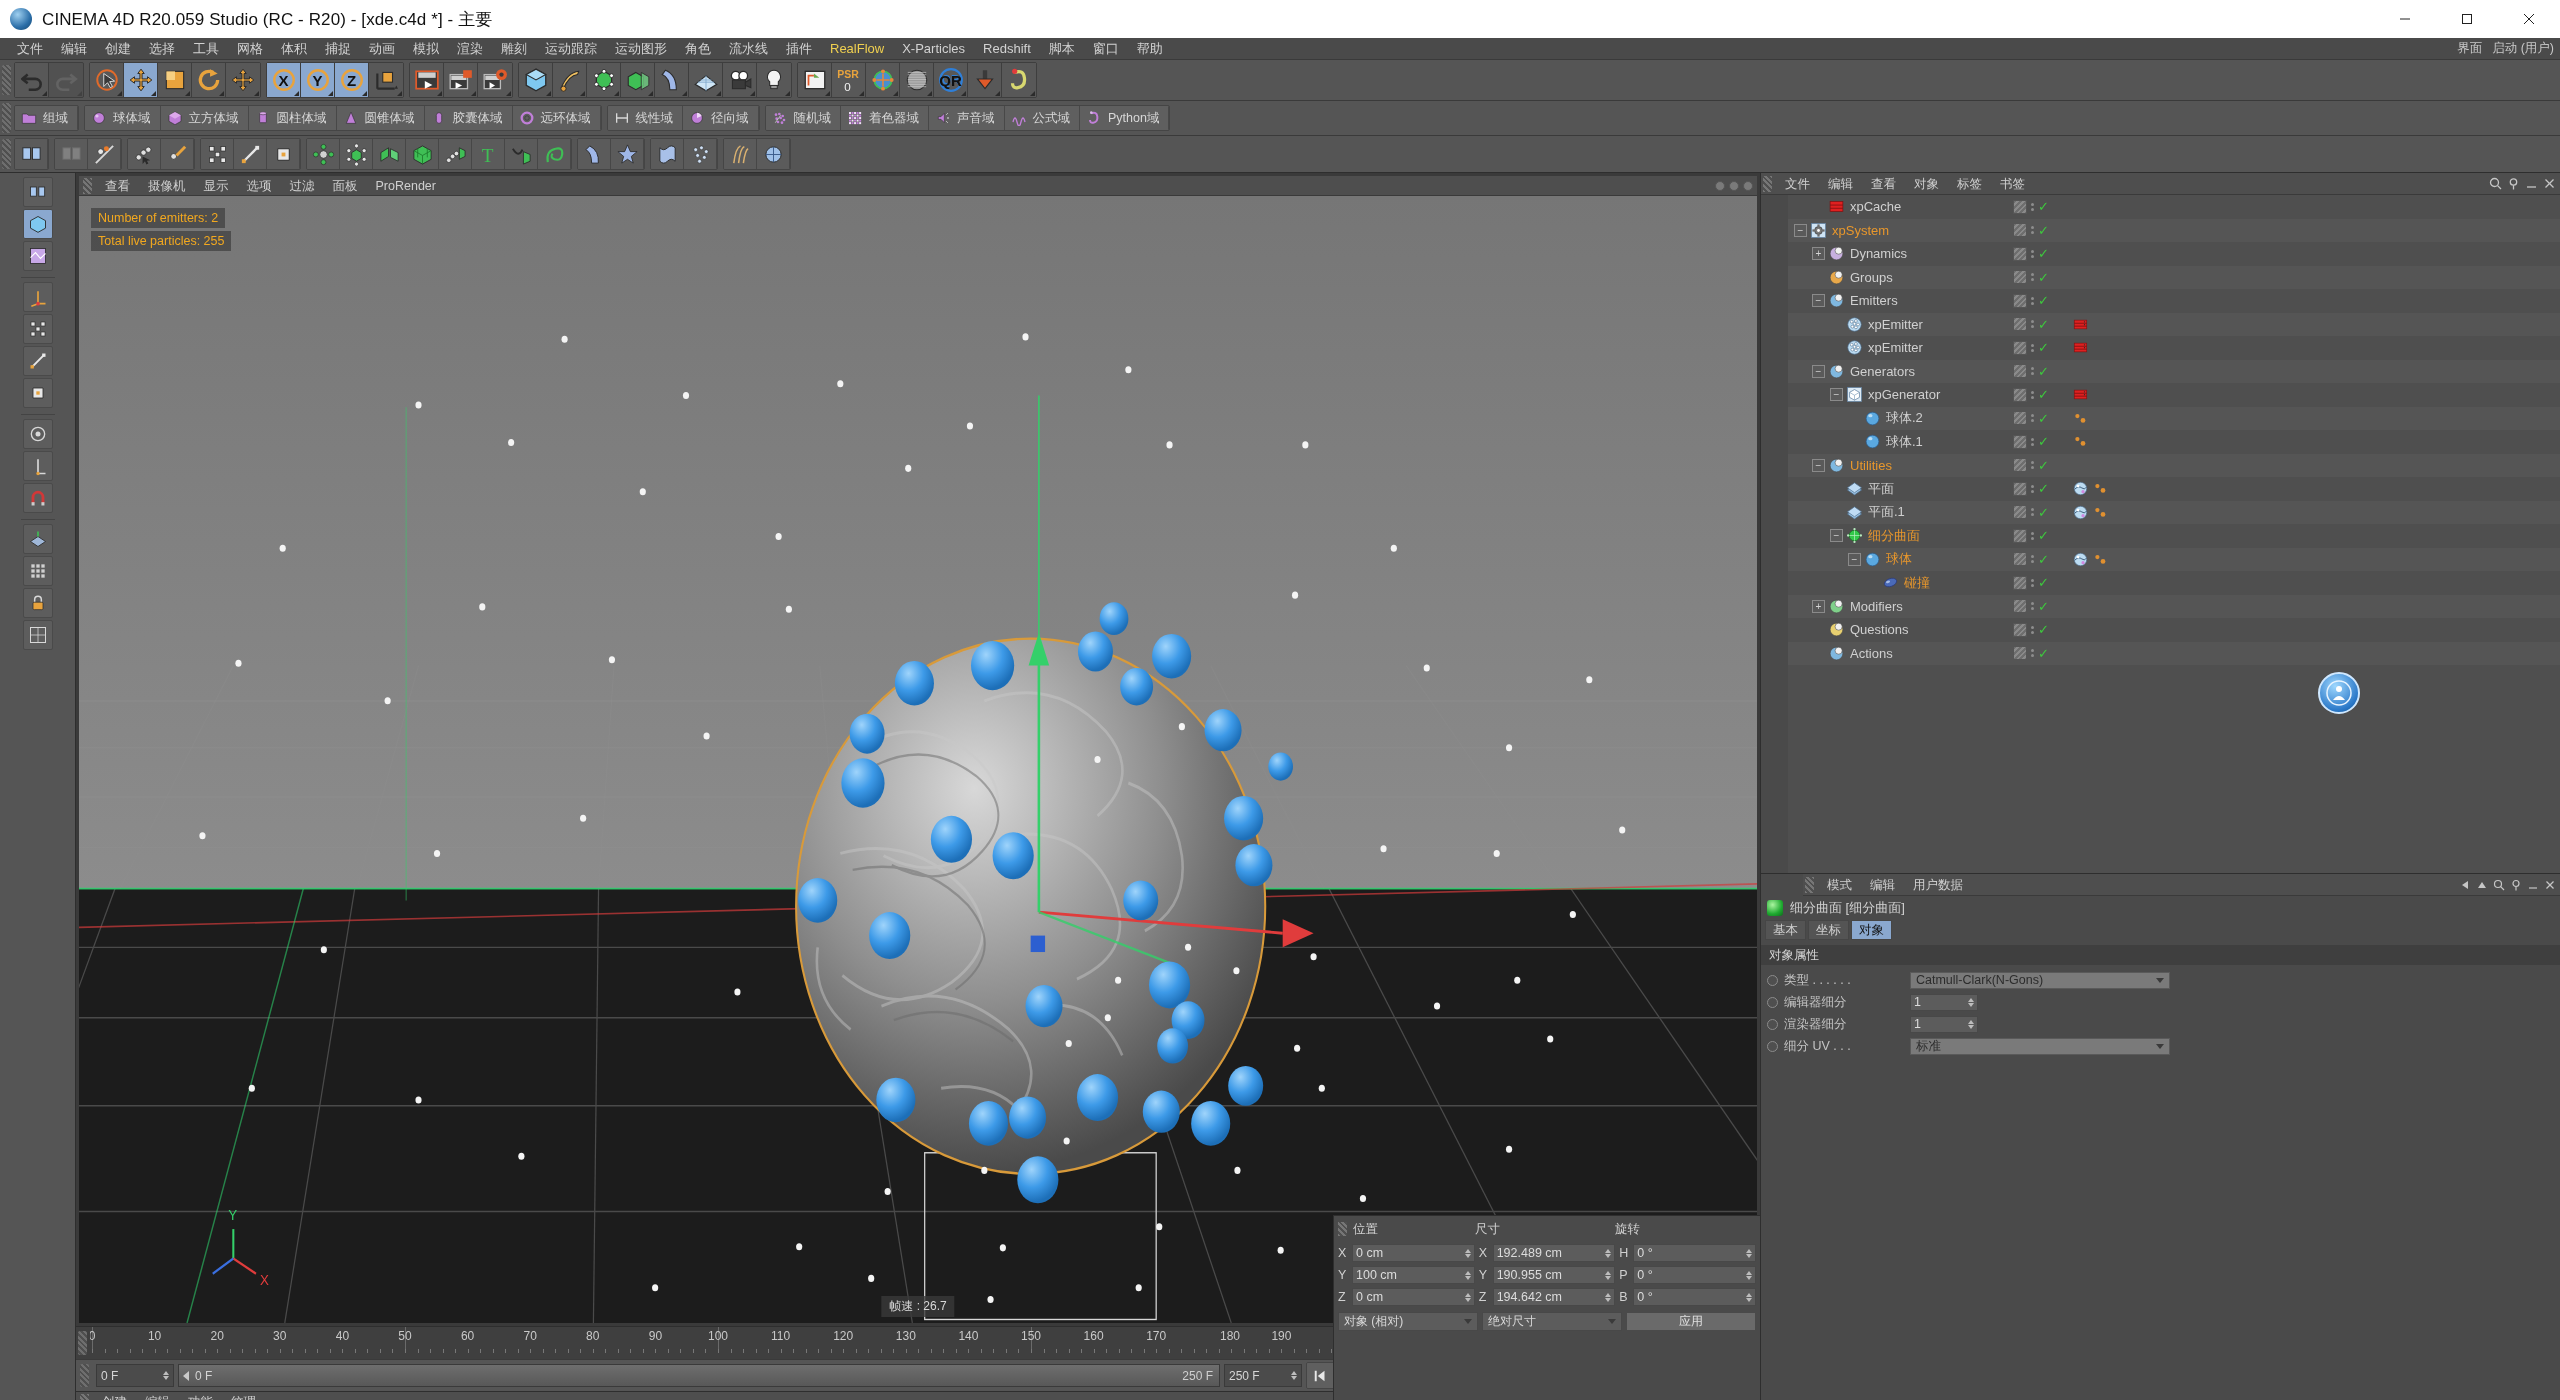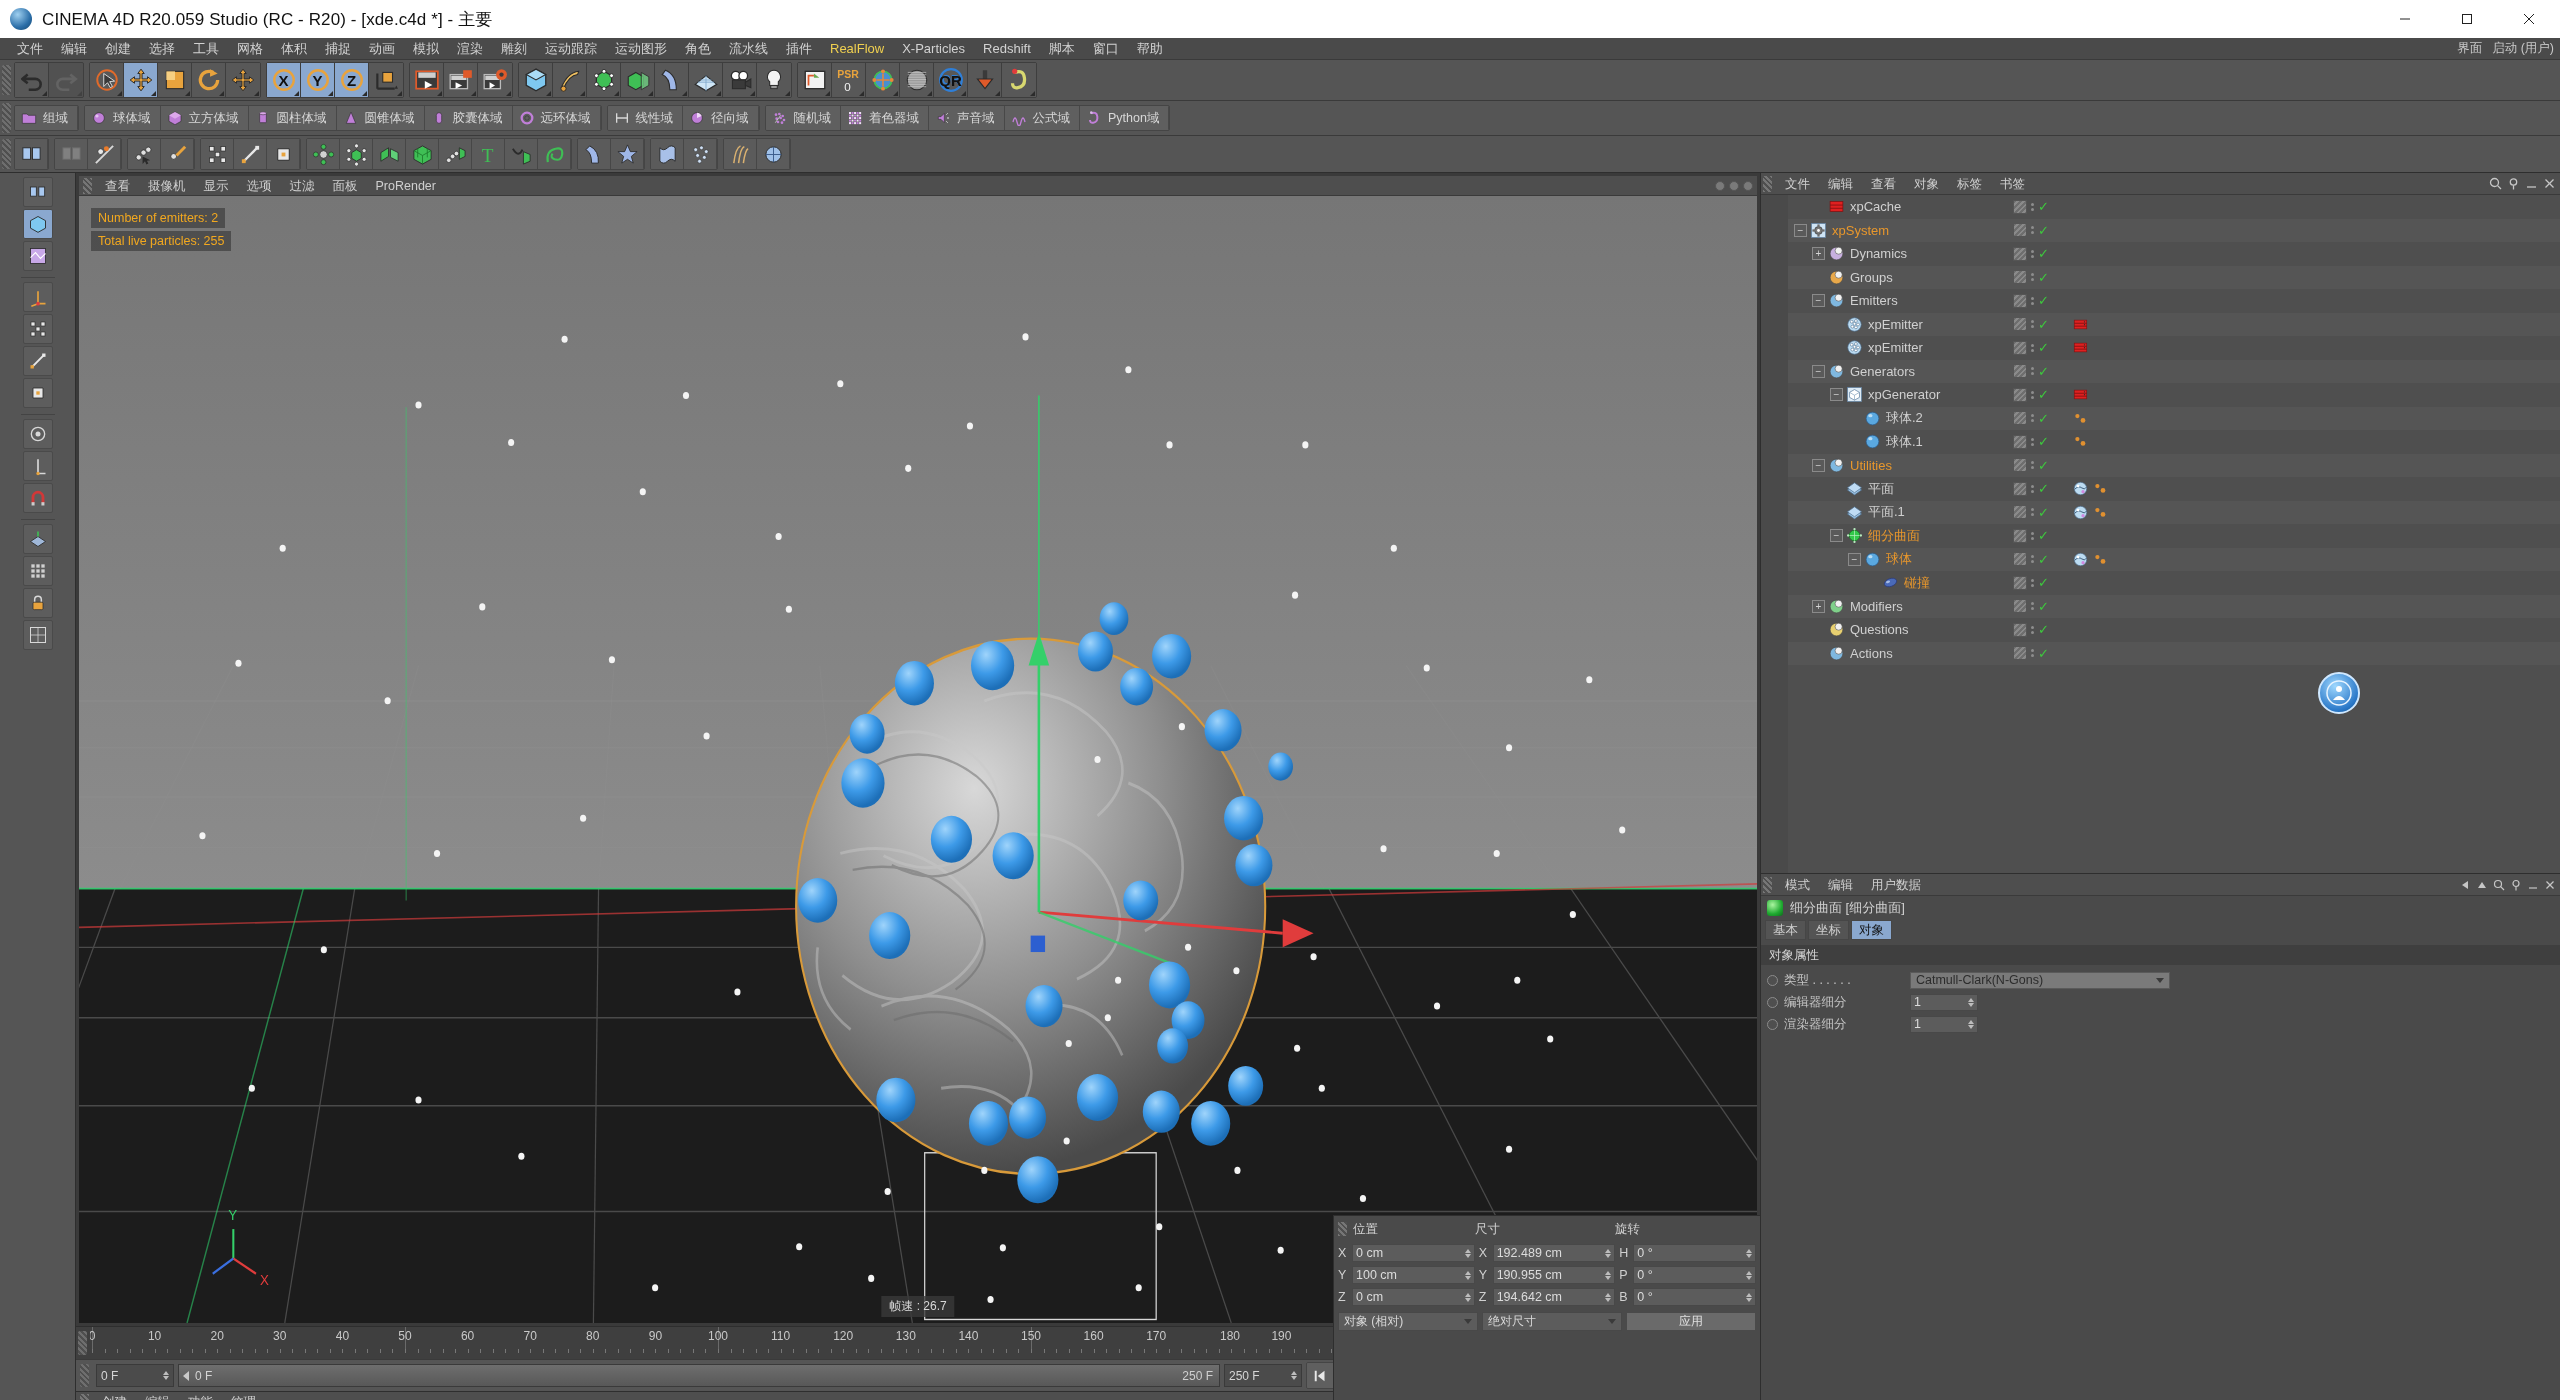--- a/index.html
+++ b/index.html
@@ -158,21 +158,21 @@
   .om-dots { display:flex; flex-direction:column; gap:2px; }
   .om-dot { width:3px; height:3px; border-radius:50%; background:#8d8d8d; }
   .om-chk { color:#3ec93e; font-size:13px; font-weight:bold; }
   .om-tags { position:absolute; left:285px; display:flex; align-items:center; gap:5px; }
   .tag { width:15px; height:15px; flex:0 0 auto; }
 
   
   .am { flex:1 1 auto; display:flex; flex-direction:column; background:#4a4a4a;
     border-top:1px solid #2e2e2e; min-height:0; }
   .am-menubar { height:22px; background:#4e4e4e; display:flex; align-items:center;
-    padding-left:2px; border-bottom:1px solid #3a3a3a; position:relative; }
+    padding-left:2px; border-bottom:1px solid #3a3a3a; position:relative;margin-left:42px; }
   .am-head { height:24px; display:flex; align-items:center; padding:0 6px; gap:7px; }
   .am-head-ico { width:16px; height:16px; border-radius:3px;
     background:radial-gradient(circle at 35% 30%, #aaf5a0, #1faa30 60%, #0d6b1c); flex:0 0 auto; }
   .am-head-title { font-size:13px; color:#d2d2d2; }
   .am-tabs { height:20px; display:flex; gap:2px; padding-left:4px; }
   .am-tab { font-size:12.5px; color:#d0d0d0; padding:1px 7px; background:#545454;
     border:1px solid #464646; cursor:pointer; line-height:16px; }
   .am-tab.on { background:#8aa8cf; color:#111; }
   .am-section { height:20px; background:#3f3f3f; display:flex; align-items:center;
     padding-left:8px; font-size:12.5px; color:#d6d6d6; margin-top:5px; }
@@ -2013,20 +2013,28 @@
             <div class="am-radio"></div>
             <div class="am-label">渲染器细分</div>
             <div class="am-num">
               <span>1</span>
               <span class="spin">
                 <i class="up"></i>
                 <i class="dn"></i>
               </span>
             </div>
           </div>
+          <div class="am-row">
+            <div class="am-radio"></div>
+            <div class="am-label">细分 UV . . .</div>
+            <div class="am-select" style="width: 260px;">
+              <span>标准</span>
+              <span class="caret"></span>
+            </div>
+          </div>
         </div>
     </div>
   </div>
 </div>
 
 <div class="coord">
   <div class="coord-head">
     <div class="cgrip"></div>
     <div class="coord-h" style="width:122px">位置</div>
     <div class="coord-h" style="width:140px">尺寸</div>

